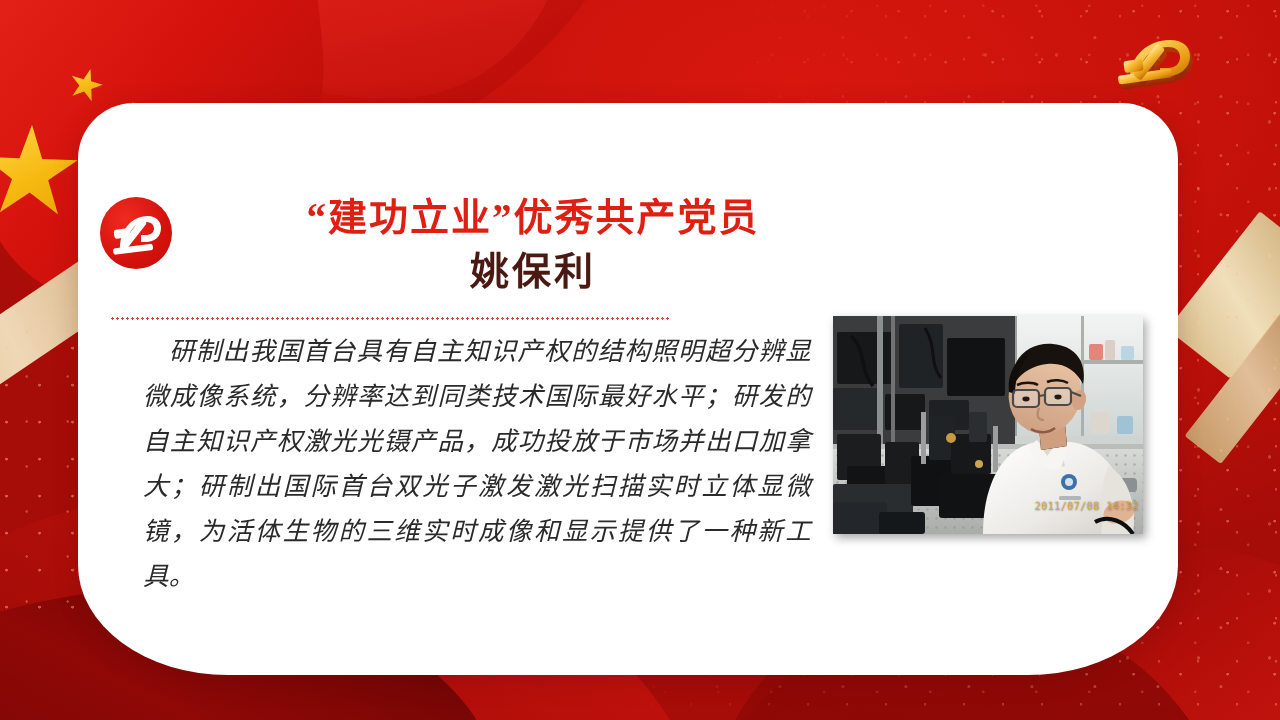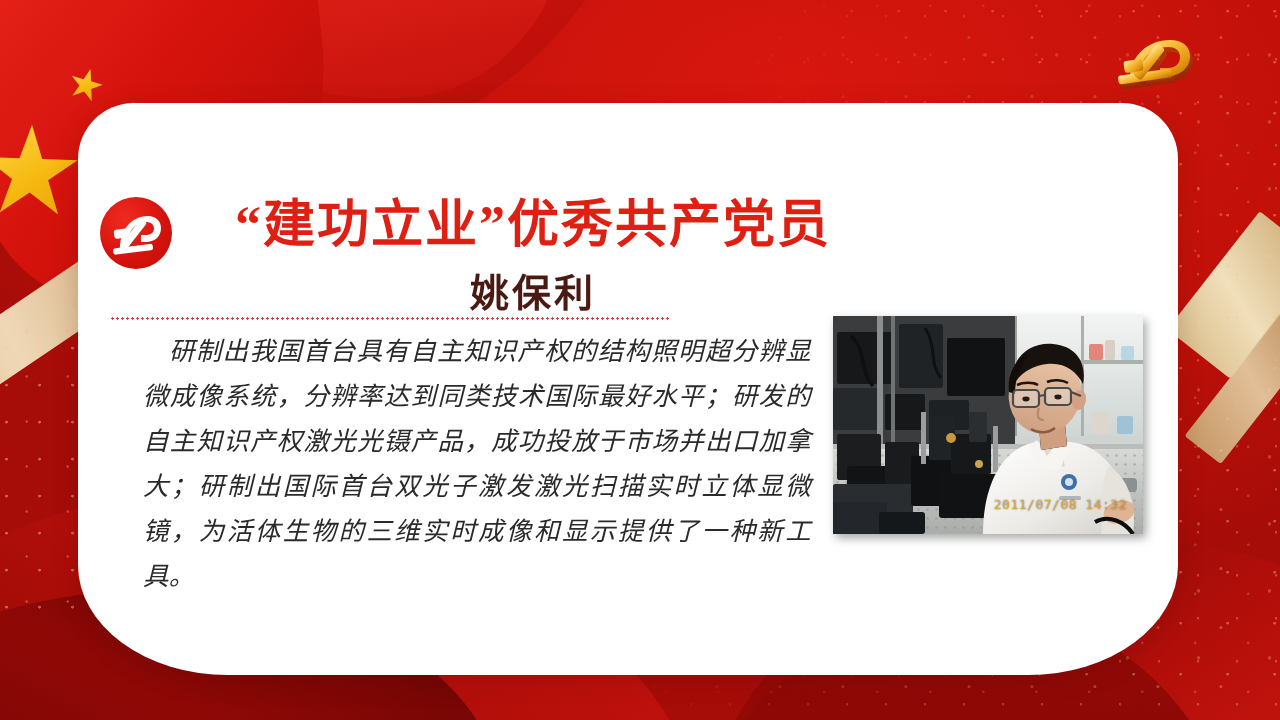--- a/index.html
+++ b/index.html
@@ -194,35 +194,35 @@
     background: radial-gradient(circle at 35% 30%, #ef2a20 0%, #d4120c 60%, #bf0e09 100%);
   }
   .title-block {
     position: absolute;
     left: 110px; top: 93px;
     width: 690px;
     text-align: center;
   }
   .title-main {
     font-family: "Liberation Serif", "DejaVu Serif", serif;
-    font-size: 52px;
+    font-size: 39px;
     font-weight: bold;
     color: #e01f13;
     letter-spacing: 2px;
     line-height: 1.12;
     white-space: nowrap;
   }
   .title-name {
     font-family: "Liberation Serif", "DejaVu Serif", serif;
     font-size: 39px;
     font-weight: bold;
     color: #4a1a12;
     letter-spacing: 3px;
     line-height: 1.25;
-    margin-top: 16px;
+    margin-top: 8px;
   }
 
   
   .divider {
     position: absolute;
     left: 32px; top: 214px;
     width: 560px;
     height: 3px;
     background-image: radial-gradient(circle, #d6453d 0 1.1px, transparent 1.4px);
     background-size: 5px 3px;
@@ -250,23 +250,23 @@
     position: absolute;
     left: 755px; top: 213px;
     width: 310px; height: 218px;
     background: #1a1a1a;
     box-shadow: 3px 4px 9px rgba(0,0,0,.35);
     overflow: hidden;
   }
   .photo svg { display: block; width: 100%; height: 100%; }
   .photo-watermark {
     position: absolute;
-    right: 16px; bottom: 22px;
+    right: 4px; bottom: 22px;
     font-family: "DejaVu Sans Mono", monospace;
-    font-size: 13px;
+    font-size: 10px;
     color: rgba(226,170,60,.85);
     letter-spacing: .5px;
     text-shadow: 0 0 2px rgba(0,0,0,.6);
     filter: blur(.4px);
     white-space: nowrap;
   }
 </style>
 </head>
 <body>
 

